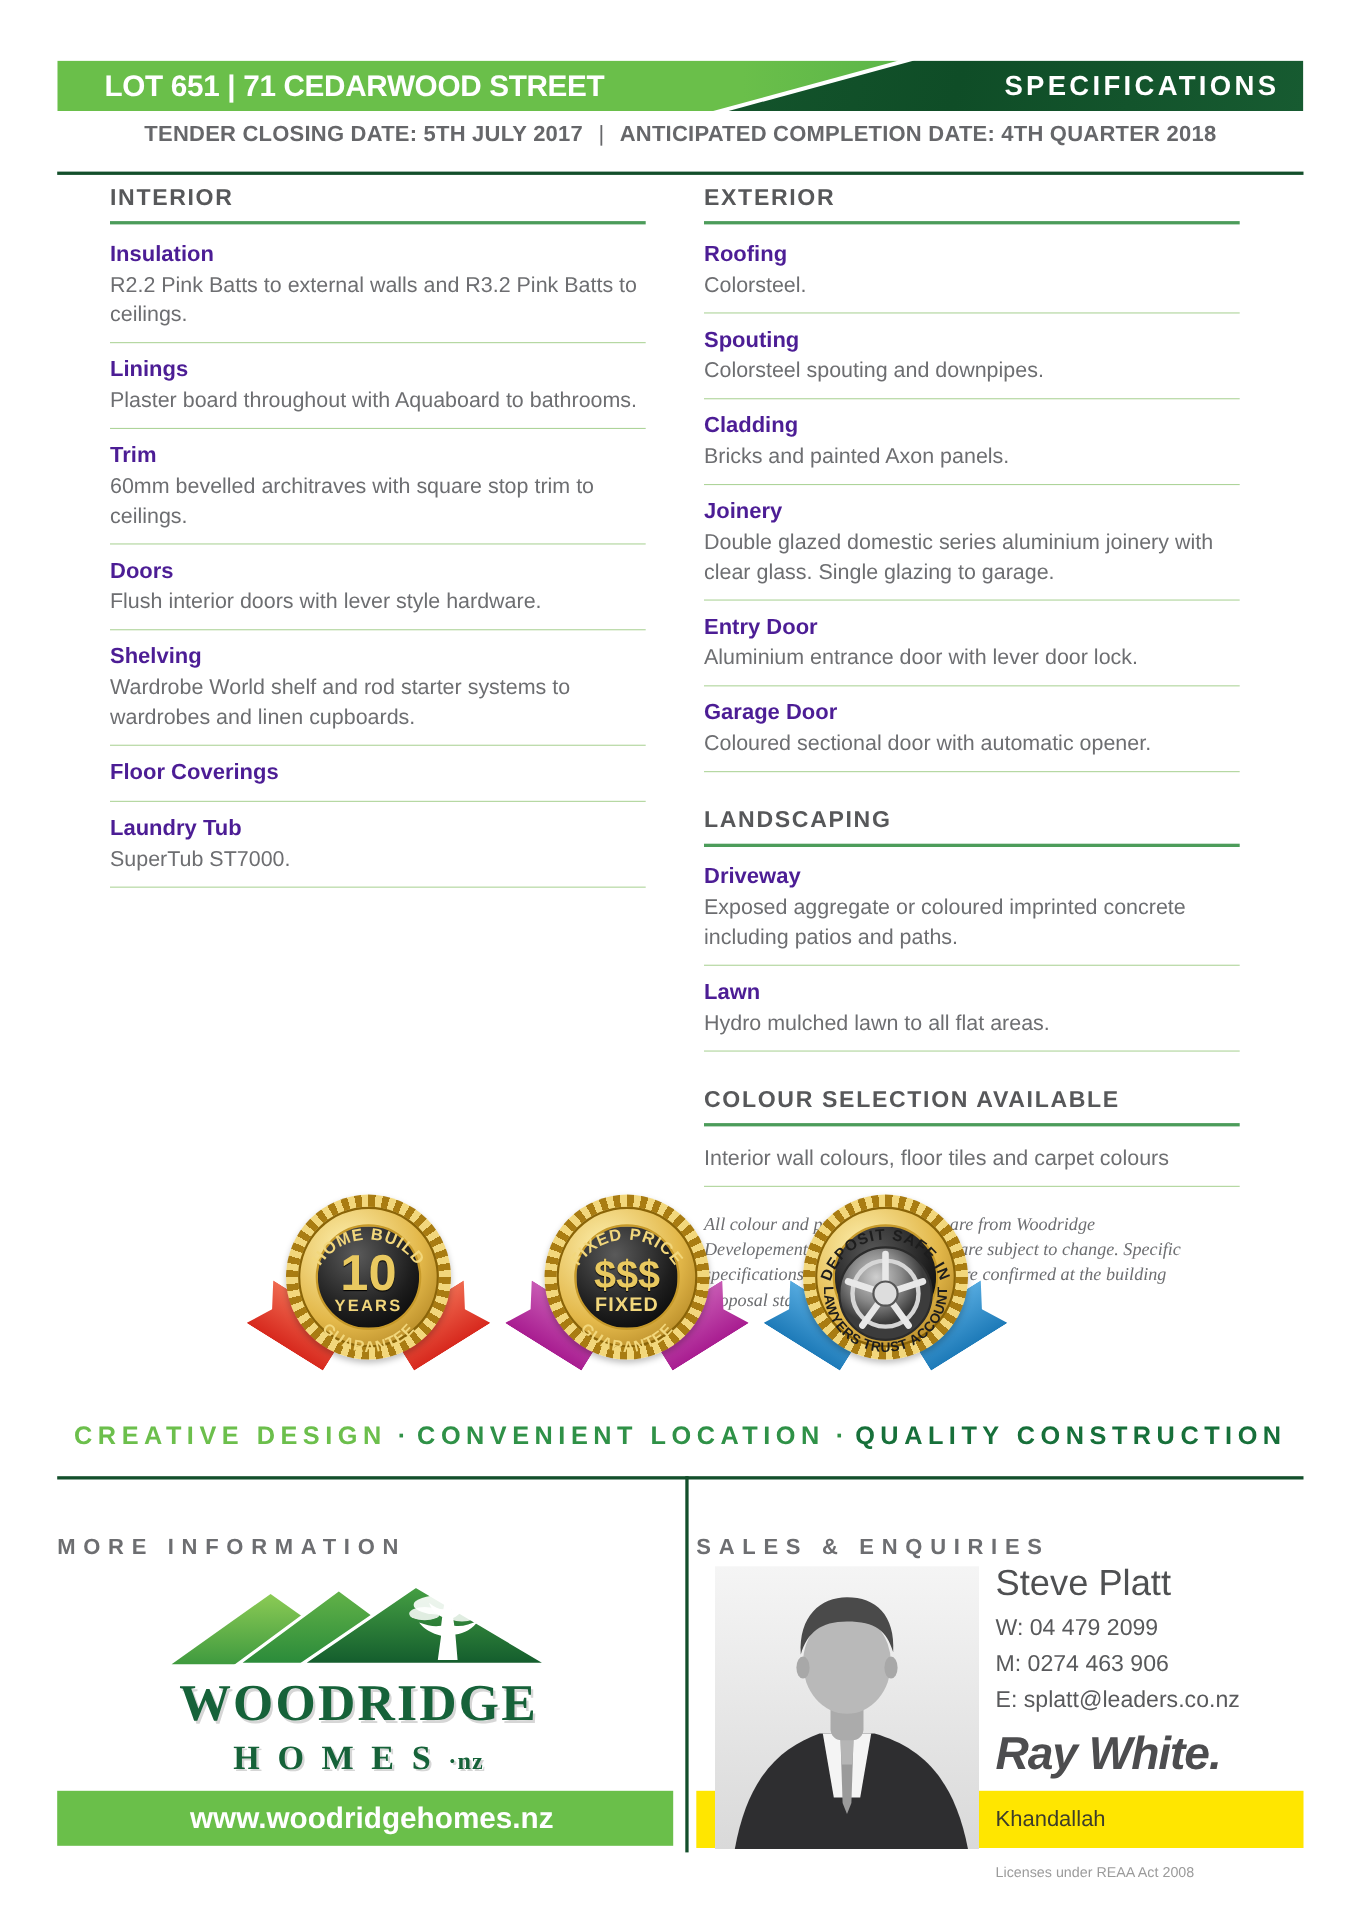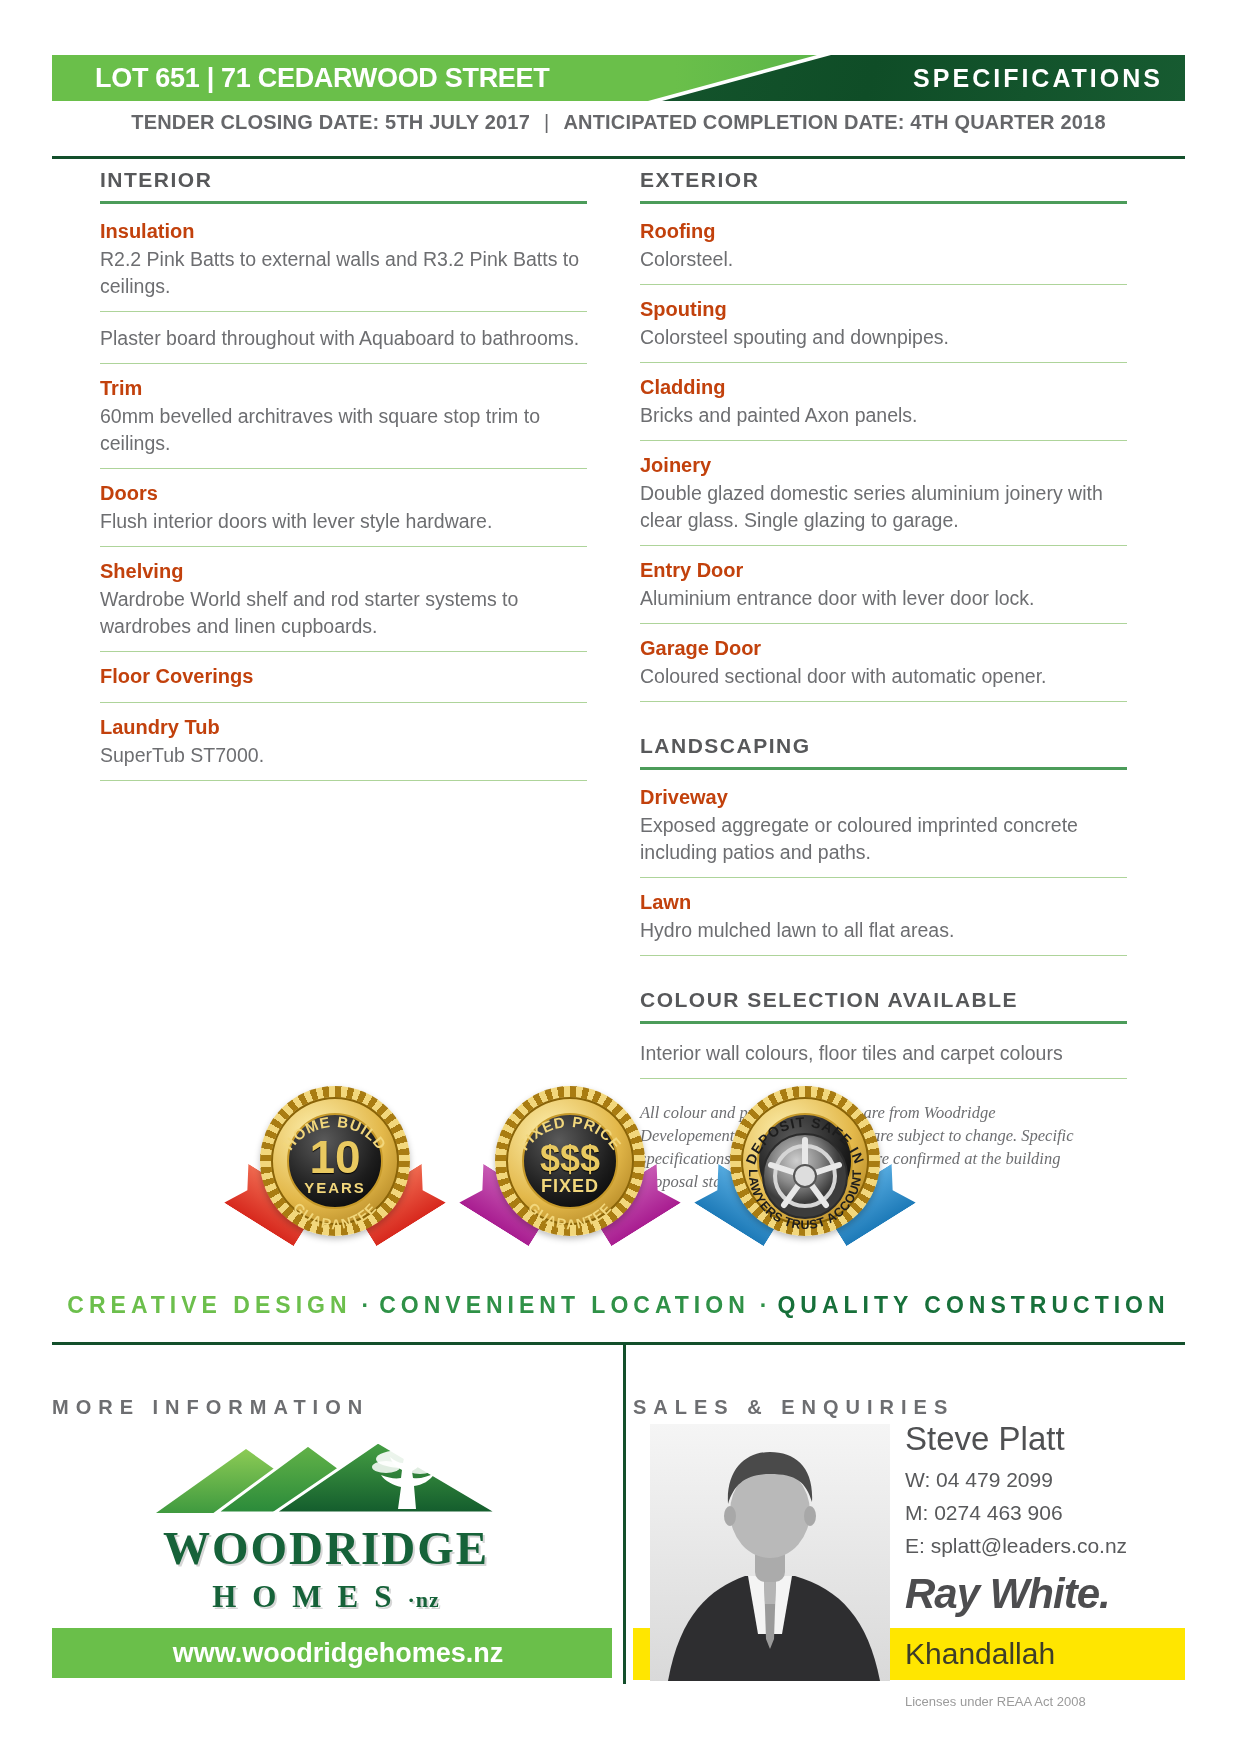--- a/index.html
+++ b/index.html
@@ -25,21 +25,21 @@
   .rule-top{top:156px;}
 
   
   .col{position:absolute;top:168px;}
   .col-left{left:100px;width:487px;}
   .col-right{left:640px;width:487px;}
   .sec-heading{color:#57585a;font-size:21px;font-weight:bold;letter-spacing:1.5px;
     padding-bottom:9px;border-bottom:3px solid #4c9c5a;margin-bottom:16px;}
   .sec-gap{margin-top:32px;}
   .spec-item{border-bottom:1px solid #aed49a;padding-bottom:11px;margin-bottom:13px;}
-  .spec-label{font-weight:bold;color:#c2410c;font-size:20px;margin-bottom:3px;}
+  .spec-label{font-weight:bold;color:#4c1d95;font-size:20px;margin-bottom:3px;}
   .spec-text{color:#6d6e71;font-size:19.5px;line-height:27px;}
   .disclaimer{margin-top:22px;font-style:italic;color:#6d6e71;font-size:16.5px;line-height:23px;
     width:445px;font-family:"Liberation Serif","DejaVu Serif",serif;}
 
   
   .badges-row{position:absolute;left:230px;top:1082px;width:680px;height:185px;display:flex;
     justify-content:space-between;}
   .badge{position:relative;width:210px;height:185px;}
   .ribbon{position:absolute;width:82px;height:46px;top:100px;z-index:1;}
   .ribbon-l{left:0;transform:rotate(32deg);
@@ -86,21 +86,21 @@
   .website-bar{position:absolute;left:0;top:286px;width:548px;height:50px;background:#6abf4a;
     color:#fff;font-size:27px;font-weight:600;text-align:center;line-height:50px;padding-left:12px;}
   .agent-photo{position:absolute;left:17px;top:82px;width:240px;height:257px;z-index:2;}
   .contact{position:absolute;left:272px;top:78px;z-index:2;}
   .agent-name{font-size:33px;color:#4f5052;margin-bottom:10px;}
   .contact-line{font-size:21px;color:#58595b;margin-bottom:9px;}
   .raywhite{position:absolute;left:272px;top:228px;z-index:2;
     font-size:42px;font-weight:900;font-style:italic;color:#4d4d4f;letter-spacing:-1px;}
   .yellow-bar{position:absolute;left:0;top:286px;width:552px;height:52px;background:#ffe600;z-index:1;}
   .office-label{position:absolute;left:272px;top:286px;height:40px;line-height:52px;z-index:3;
-    color:#3d3d2a;font-size:30px;}
+    color:#3d3d2a;font-size:20px;}
   .license{position:absolute;left:272px;top:352px;font-size:13px;color:#9b9b9b;z-index:2;}
 </style>
 </head>
 <body>
 
 <div class="page">
 
   <div class="header-bar">
     <div class="header-left"></div>
     <div class="header-right"></div>
@@ -114,20 +114,21 @@
   <div class="rule-dark rule-top"></div>
 
   <div class="col col-left">
     <div class="sec-heading">INTERIOR</div>
 
     <div class="spec-item">
       <div class="spec-label">Insulation</div>
       <div class="spec-text">R2.2 Pink Batts to external walls and R3.2 Pink Batts to ceilings.</div>
     </div>
     <div class="spec-item">
+      <div class="spec-label">Linings</div>
       <div class="spec-text">Plaster board throughout with Aquaboard to bathrooms.</div>
     </div>
     <div class="spec-item">
       <div class="spec-label">Trim</div>
       <div class="spec-text">60mm bevelled architraves with square stop trim to ceilings.</div>
     </div>
     <div class="spec-item">
       <div class="spec-label">Doors</div>
       <div class="spec-text">Flush interior doors with lever style hardware.</div>
     </div>

